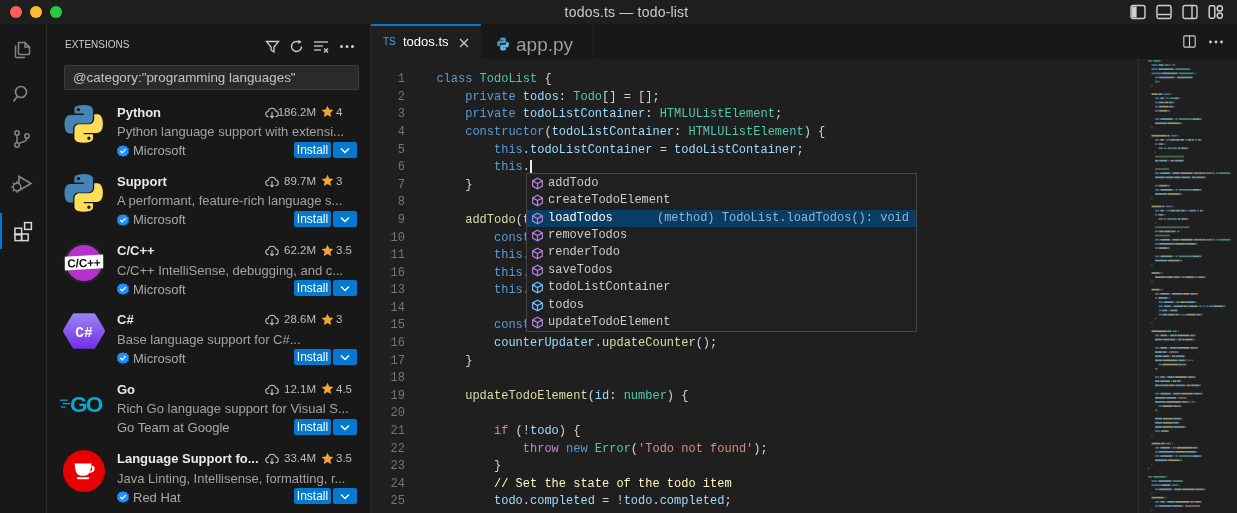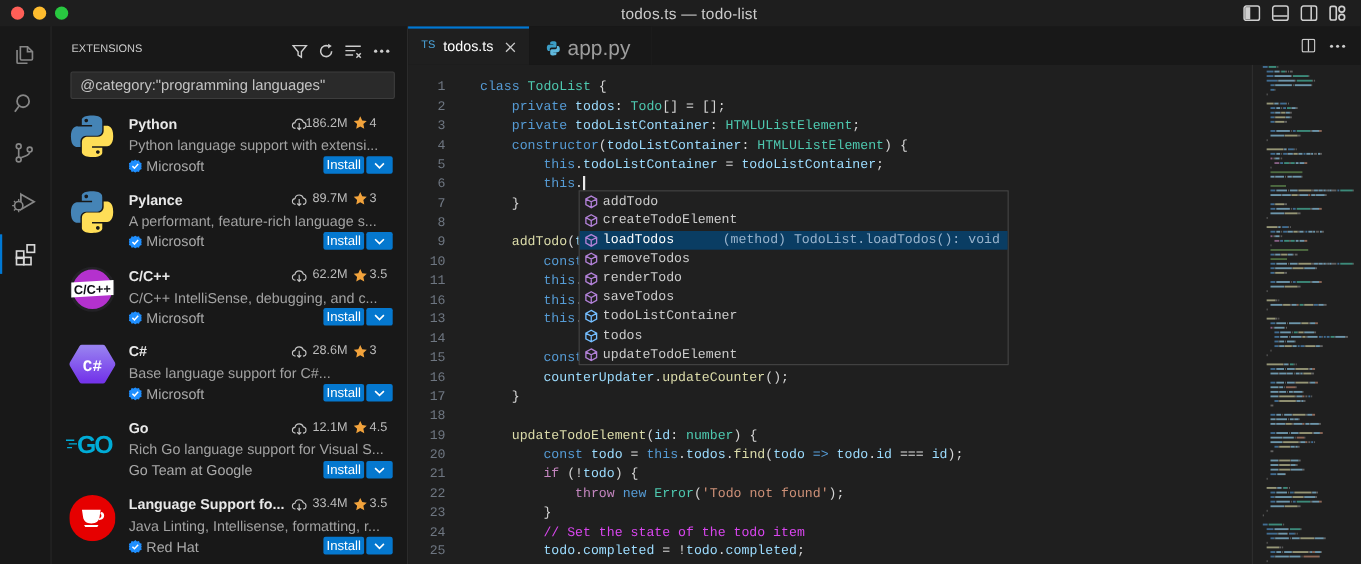--- a/index.html
+++ b/index.html
@@ -30,21 +30,21 @@
   #tab1 { left:0; top:0; width:110px; height:35px; background:#1f1f1f;
     border-top:2px solid #0078d4; }
   #tab2 { left:110px; top:0; width:112px; height:35px; background:#181818;
     border-right:1px solid #1d1d1d; }
   #editor { left:371px; top:59px; width:866px; height:454px; background:#1f1f1f; }
   .cl { position:absolute; left:0; white-space:pre; font-family:"Liberation Mono", monospace;
     font-size:12px; line-height:17.58px; height:17.58px; color:#d4d4d4; }
   .ln { position:absolute; width:34px; text-align:right; color:#6e7681;
     font-family:"Liberation Mono", monospace; font-size:12px; line-height:17.58px; }
   .k { color:#569cd6; } .t { color:#4ec9b0; } .v { color:#9cdcfe; }
-  .f { color:#dcdcaa; } .c { color:#d946ef; } .s { color:#ce9178; }
+  .f { color:#dcdcaa; } .c { color:#fef9c3; } .s { color:#ce9178; }
   .q { color:#c586c0; }
   #suggest { left:526px; top:173px; width:391px; height:159px; background:#202020;
     border:1px solid #454545; }
   .srow { position:absolute; left:0; width:389px; height:17.55px;
     font-family:"Liberation Mono", monospace; font-size:12px; color:#cccccc;
     line-height:17.55px; }
   .srow .lbl { position:absolute; left:21px; }
   .ssel { background:#0a3d63; color:#ffffff; }
   .sdetail { position:absolute; right:7px; color:#99b3cc; }
   .sicon { position:absolute; left:4px; top:2.2px; }
@@ -159,21 +159,21 @@
 </svg>
         <div class="abs ext-pub" style="left:86px;top:48.0px">Microsoft</div>
         <div class="abs install" style="left:247px;top:46.5px;width:37px;text-align:center;line-height:16px">Install</div>
 <div class="abs install" style="left:285.5px;top:46.5px;width:24px"><svg width="24" height="16" viewBox="0 0 24 16">
             <path fill="none" stroke="#ffffff" stroke-width="1.5" d="M8 6.5 L12 10.5 L16 6.5"></path>
           </svg></div>
         <svg class="abs" style="left:16px;top:76.8px" width="42" height="42" viewBox="6 5 100 101">
 <path fill="#4584b6" d="M54.9 9.7c-23.5 0-22 10.2-22 10.2l0 10.5 22.4 0 0 3.2-31.3 0c0 0-15-1.7-15 22s13.1 22.8 13.1 22.8l7.8 0 0-11c0 0-0.4-13.1 12.9-13.1l22.2 0c0 0 12.5 0.2 12.5-12.1l0-20.3c0 0 1.9-12.2-22.6-12.2z m-12.3 7.1c2.2 0 4 1.8 4 4 0 2.2-1.8 4-4 4-2.2 0-4-1.8-4-4 0-2.2 1.8-4 4-4z"></path>
 <path fill="#ffde57" d="M55.6 100.8c23.5 0 22-10.2 22-10.2l0-10.5-22.4 0 0-3.2 31.3 0c0 0 15 1.7 15-22s-13.1-22.8-13.1-22.8l-7.8 0 0 11c0 0 0.4 13.1-12.9 13.1l-22.2 0c0 0-12.5-0.2-12.5 12.1l0 20.3c0 0-1.9 12.2 22.6 12.2z m12.3-7.1c-2.2 0-4-1.8-4-4 0-2.2 1.8-4 4-4 2.2 0 4 1.8 4 4 0 2.2-1.8 4-4 4z"></path>
 </svg>
-        <div class="abs ext-title" style="left:70px;top:78.8px">Pylance</div>
+        <div class="abs ext-title" style="left:70px;top:78.8px">Support</div>
         <svg class="abs" style="left:217.5px;top:80.8px" width="14" height="12" viewBox="0 0 16 13">
 <path fill="none" stroke="#c5c5c5" stroke-width="1.2" d="M4.2 10.8 C2 10.8 0.9 9.2 0.9 7.7 C0.9 6 2.2 4.9 3.6 4.8 C4 2.7 5.8 1.1 8 1.1 C10 1.1 11.7 2.4 12.3 4.3 C14 4.5 15.1 5.9 15.1 7.6 C15.1 9.4 13.8 10.8 11.9 10.8"></path>
 <path fill="none" stroke="#c5c5c5" stroke-width="1.2" d="M8 5.2 V12 M5.9 9.9 L8 12 L10.1 9.9"></path>
 </svg>
         <div class="abs ext-stat" style="left:199px;width:70px;text-align:right;top:79.8px">89.7M</div>
         <svg class="abs" style="left:273.5px;top:79.3px" width="13" height="13" viewBox="0 0 16 16">
 <path fill="#f2a33c" d="M8 0.8 L10.2 5.5 L15.3 6.1 L11.5 9.6 L12.5 14.7 L8 12.2 L3.5 14.7 L4.5 9.6 L0.7 6.1 L5.8 5.5 Z"></path>
 </svg>
         <div class="abs ext-stat" style="left:289px;top:79.8px">3</div>
         <div class="abs ext-desc" style="left:70px;top:98.3px">A performant, feature-rich language s...</div>
@@ -355,21 +355,20 @@
       <div class="ln" style="left:0;top:258.46px">15</div>
       <div class="cl" style="left:65.4px;top:258.46px">        <span class="k">const</span> <span class="v">counterUpdater</span> = </div>
       <div class="ln" style="left:0;top:276.05px">16</div>
       <div class="cl" style="left:65.4px;top:276.05px">        <span class="v">counterUpdater</span>.<span class="f">updateCounter</span>();</div>
       <div class="ln" style="left:0;top:293.63px">17</div>
       <div class="cl" style="left:65.4px;top:293.63px">    }</div>
       <div class="ln" style="left:0;top:311.21px">18</div>
       <div class="ln" style="left:0;top:328.79px">19</div>
       <div class="cl" style="left:65.4px;top:328.79px">    <span class="f">updateTodoElement</span>(<span class="v">id</span>: <span class="t">number</span>) {</div>
       <div class="ln" style="left:0;top:346.38px">20</div>
-      <div class="cl" style="left:65.4px;top:346.38px">        <span class="k">const</span> <span class="v">todo</span> = <span class="k">this</span>.<span class="v">todos</span>.<span class="f">find</span>(<span class="v">todo</span> <span class="k">=&gt;</span> <span class="v">todo</span>.<span class="v">id</span> === <span class="v">id</span>);</div>
       <div class="ln" style="left:0;top:363.96px">21</div>
       <div class="cl" style="left:65.4px;top:363.96px">        <span class="q">if</span> (!<span class="v">todo</span>) {</div>
       <div class="ln" style="left:0;top:381.54px">22</div>
       <div class="cl" style="left:65.4px;top:381.54px">            <span class="q">throw</span> <span class="k">new</span> <span class="t">Error</span>(<span class="s">'Todo not found'</span>);</div>
       <div class="ln" style="left:0;top:399.13px">23</div>
       <div class="cl" style="left:65.4px;top:399.13px">        }</div>
       <div class="ln" style="left:0;top:416.71px">24</div>
       <div class="cl" style="left:65.4px;top:416.71px">        <span class="c">// Set the state of the todo item</span></div>
       <div class="ln" style="left:0;top:434.29px">25</div>
       <div class="cl" style="left:65.4px;top:434.29px">        <span class="v">todo</span>.<span class="v">completed</span> = !<span class="v">todo</span>.<span class="v">completed</span>;</div>

